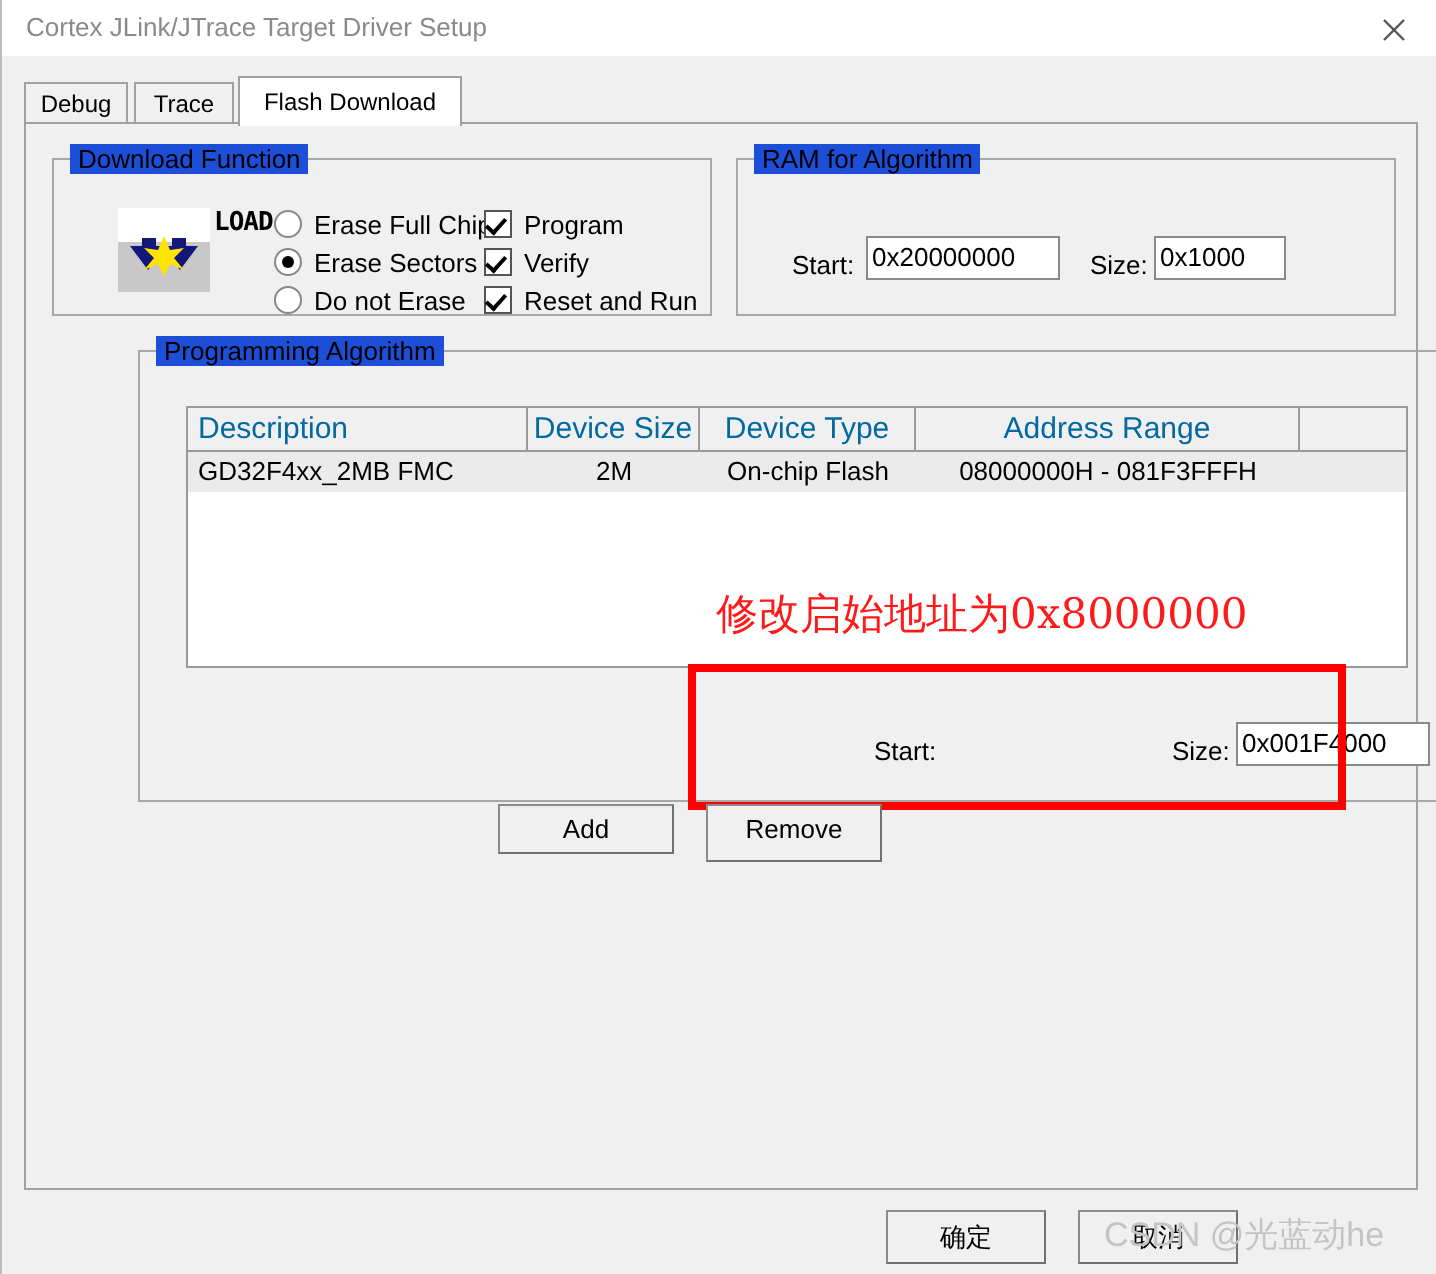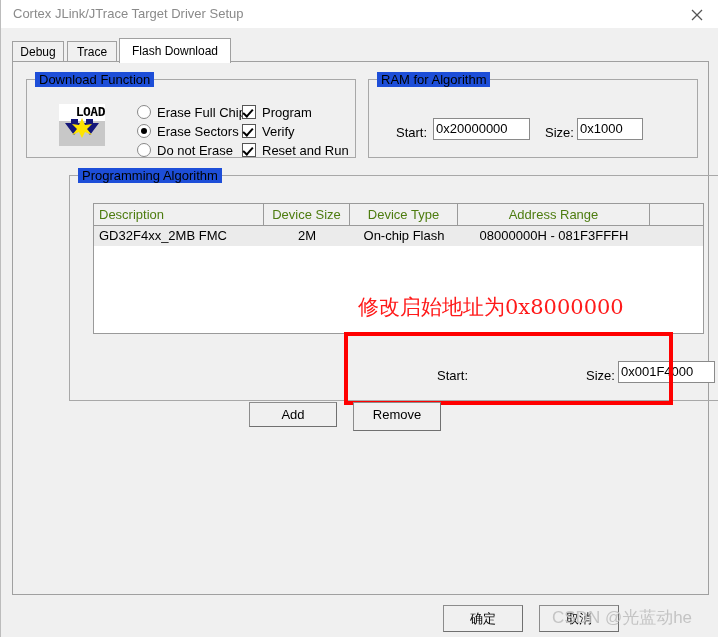--- a/index.html
+++ b/index.html
@@ -84,21 +84,21 @@
     background: #c8c8c8;
   }
   .loadicon .top {
     position: absolute; left: 0; top: 0; width: 46px; height: 17px;
     background: #ffffff;
   }
   .loadicon .ltext {
     position: absolute; left: 0; top: 0; width: 46px; height: 17px;
     font-family: "DejaVu Sans Mono", monospace;
     font-size: 13px; font-weight: bold; color: #000;
-    text-align: right; line-height: 16px; letter-spacing: -0.5px;
+    text-align: left; line-height: 16px; letter-spacing: -0.5px; padding-left: 48px;
   }
 
   
   .optrow { position: absolute; font-size: 13px; color: #000; white-space: nowrap; }
   .radio {
     display: inline-block; width: 12px; height: 12px;
     border: 1px solid #888; border-radius: 50%;
     background: #fff; vertical-align: -2px; margin-right: 6px;
     position: relative;
   }
@@ -138,21 +138,21 @@
     box-sizing: border-box;
   }
   .thead {
     position: absolute; left: 0; top: 0; width: 100%; height: 22px;
     background: #f0f0f0;
     border-bottom: 1px solid #9a9a9a;
     box-sizing: border-box;
   }
   .th {
     position: absolute; top: 0; height: 21px; line-height: 21px;
-    font-size: 13px; color: #4d7c0f;
+    font-size: 15px; color: #0369a1;
     border-right: 1px solid #9a9a9a;
     box-sizing: border-box;
     text-align: center;
     overflow: hidden; white-space: nowrap;
   }
   .th.first { text-align: left; padding-left: 5px; }
   .trow {
     position: absolute; left: 0; top: 22px; width: 100%; height: 20px;
     background: #ebebeb;
   }

